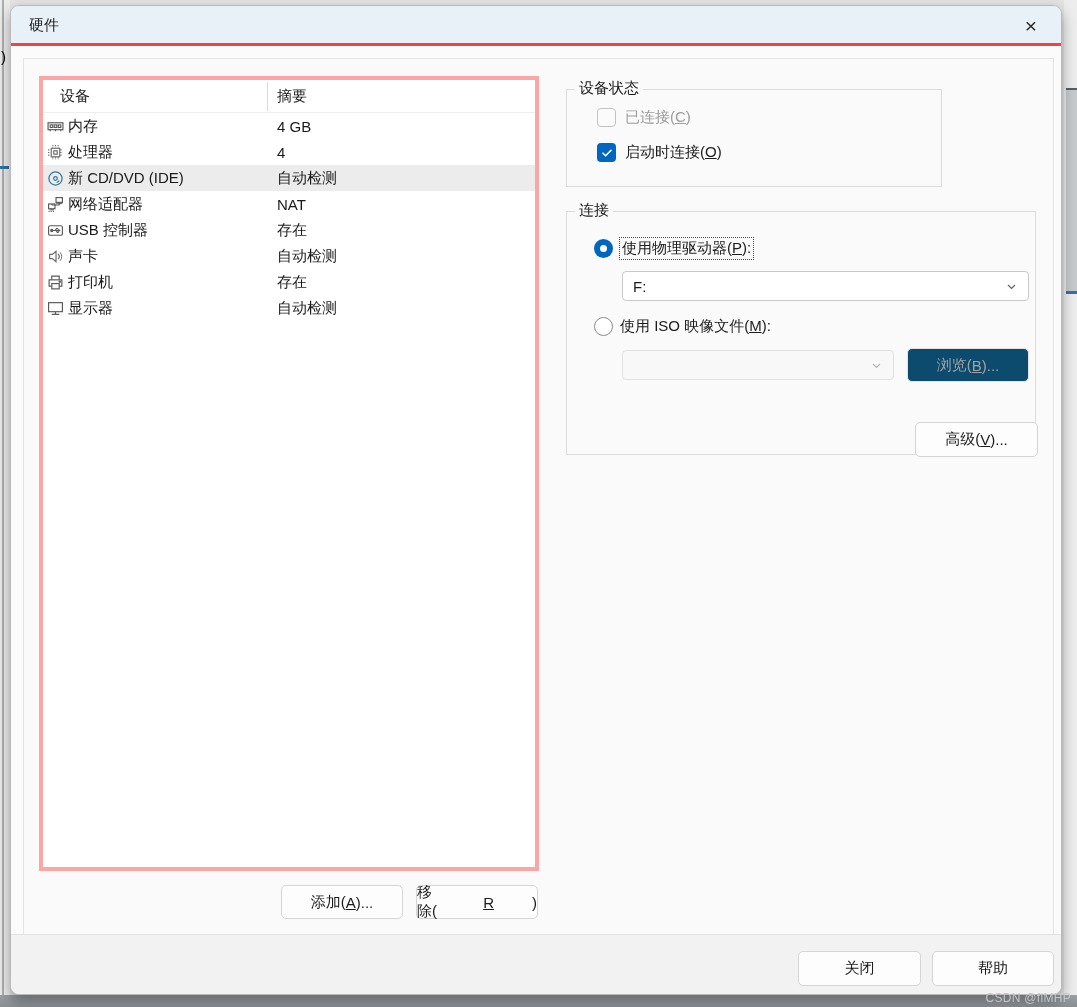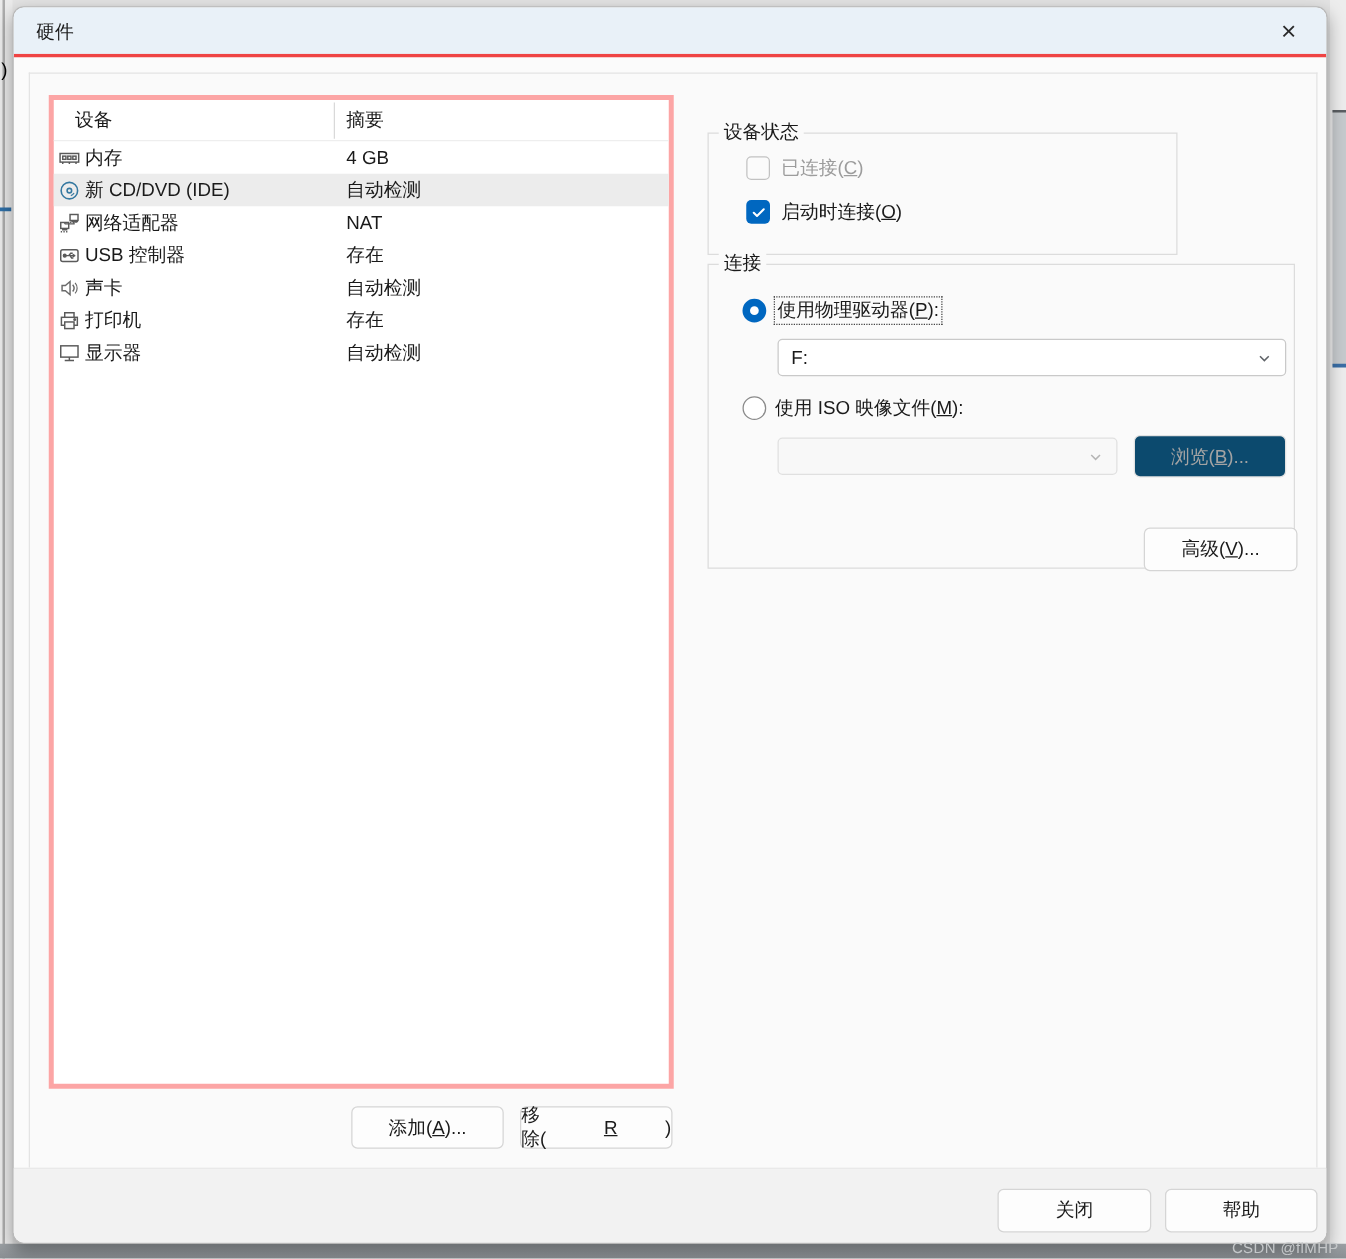--- a/index.html
+++ b/index.html
@@ -48,21 +48,21 @@
          display:flex; align-items:center; justify-content:center; font-size:15px; color:#1a1a1a; cursor:default; }
   .btn.disabled { color:#a3a3a3; background:#0c4a6e; border-color:#e2e2e2; }
   .btn-add { left:270px; top:879px; width:122px; height:34px; }
   .btn-remove { left:405px; top:879px; width:122px; height:34px;gap:38px; }
   .btn-advanced { left:904px; top:416px; width:123px; height:35px; }
   .btn-browse { left:340px; top:136px; width:122px; height:34px; }
   .key-u { text-decoration:underline; }
 
   
   .groupbox { position:absolute; border:1px solid #dcdcdc; background:transparent; }
-  .gb-status { left:555px; top:100px; width:376px; height:98px; }
+  .gb-status { left:555px; top:83px; width:376px; height:98px; }
   .gb-conn { left:555px; top:205px; width:470px; height:244px; }
   .gb-legend { position:absolute; top:-11px; left:8px; background:#fafafa; padding:0 4px; font-size:15px; }
 
   .check-row { position:absolute; display:flex; align-items:center; gap:9px; }
   .checkbox { width:19px; height:19px; border-radius:4px; display:flex; align-items:center; justify-content:center; }
   .checkbox.unchecked { border:1px solid #c2c2c2; background:#fbfbfb; }
   .checkbox.checked { background:#0067c0; }
   .lbl-disabled { color:#9c9c9c; }
 
   .radio-row { position:absolute; display:flex; align-items:center; gap:7px; }
@@ -125,20 +125,31 @@
               <rect x="3" y="6.5" width="2.4" height="2.4"></rect>
               <rect x="6.8" y="6.5" width="2.4" height="2.4"></rect>
               <rect x="10.6" y="6.5" width="2.4" height="2.4"></rect>
               <path d="M3 11v1.5 M8 11v1.5 M13 11v1.5"></path>
           </svg>
           <span>内存</span>
         </span>
         <span class="cell-sum">4 GB</span>
       </div>
 
+      <div class="devrow">
+        <span class="cell-dev">
+          <svg class="dicon" viewBox="0 0 16 16" fill="none" stroke="#6a6a6a" stroke-width="1.1">
+            <rect x="4" y="4" width="8" height="8"></rect>
+              <rect x="6.4" y="6.4" width="3.2" height="3.2"></rect>
+            <path stroke-dasharray="1.2,1.2" d="M5.5 1v2.5 M8 1v2.5 M10.5 1v2.5 M5.5 12.5V15 M8 12.5V15 M10.5 12.5V15 M1 5.5h2.5 M1 8h2.5 M1 10.5h2.5 M12.5 5.5H15 M12.5 8H15 M12.5 10.5H15"></path>
+          </svg>
+          <span>处理器</span>
+        </span>
+        <span class="cell-sum">4</span>
+      </div>
 
       <div class="devrow selected">
         <span class="cell-dev">
           <svg class="dicon" viewBox="0 0 16 16" fill="none" stroke="#3578a0" stroke-width="1.2">
             <circle cx="8" cy="8" r="6.2"></circle>
               <circle cx="8" cy="8" r="1.7"></circle>
               <path d="M11.5 9.8a3.8 3.8 0 0 1-2.4 1.9" stroke-width="1"></path>
           </svg>
           <span>新 CD/DVD (IDE)</span>
         </span>

